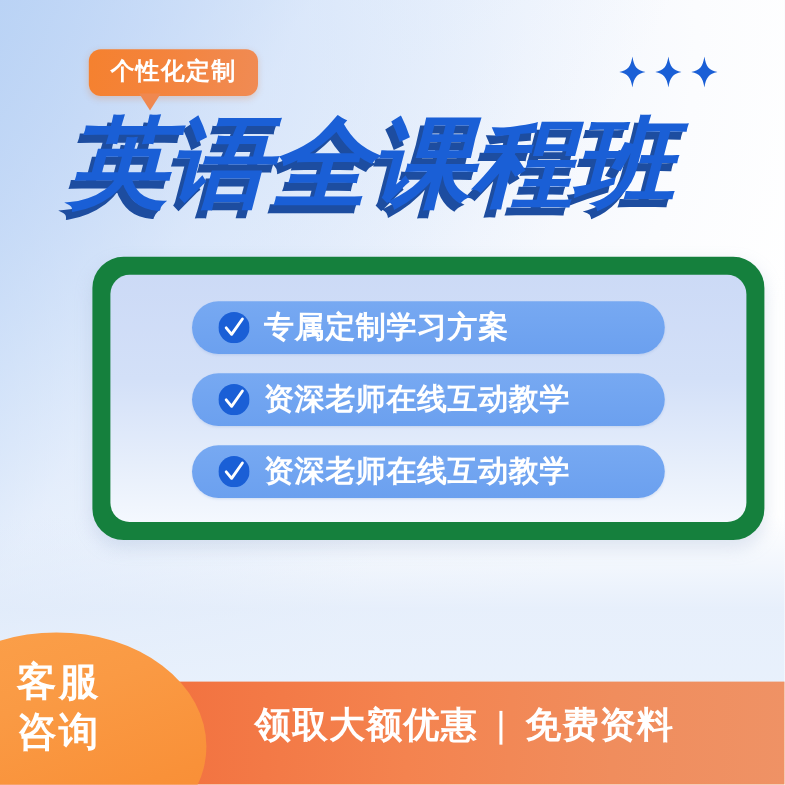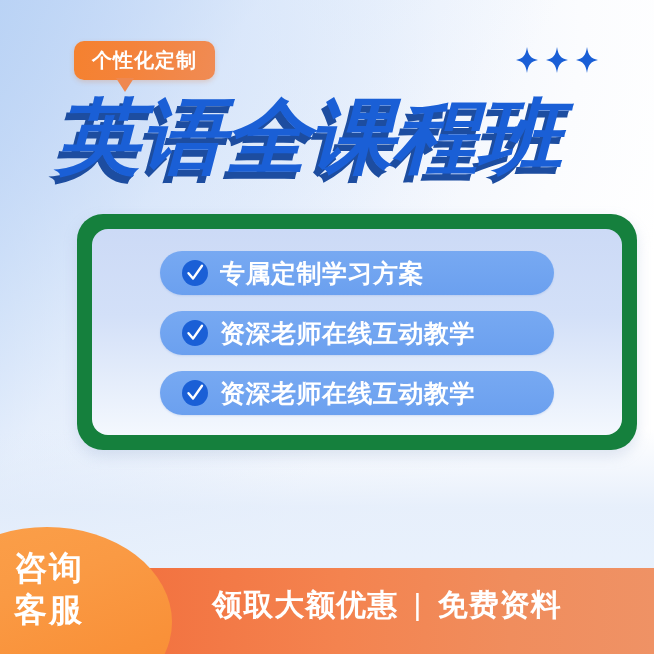--- a/index.html
+++ b/index.html
@@ -232,17 +232,17 @@
 
   <div class="cta-bar"></div>
   <div class="cta-text">
     <span>领取大额优惠</span>
     <span class="cta-sep">|</span>
     <span>免费资料</span>
   </div>
 
   <div class="service-blob"></div>
   <div class="service-text">
+    <span class="service-line">客服</span>
     <span class="service-line">咨询</span>
-    <span class="service-line">客服</span>
   </div>
 
 </div>
 
 </body></html>

